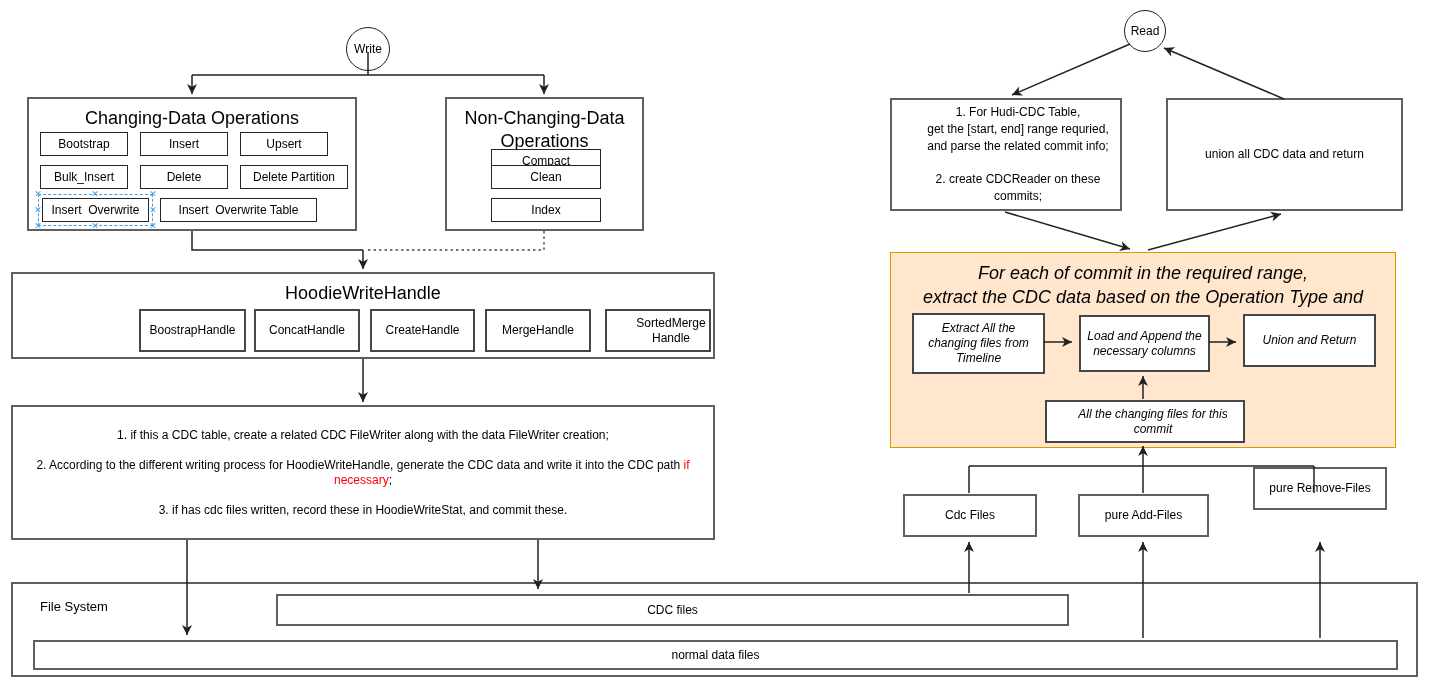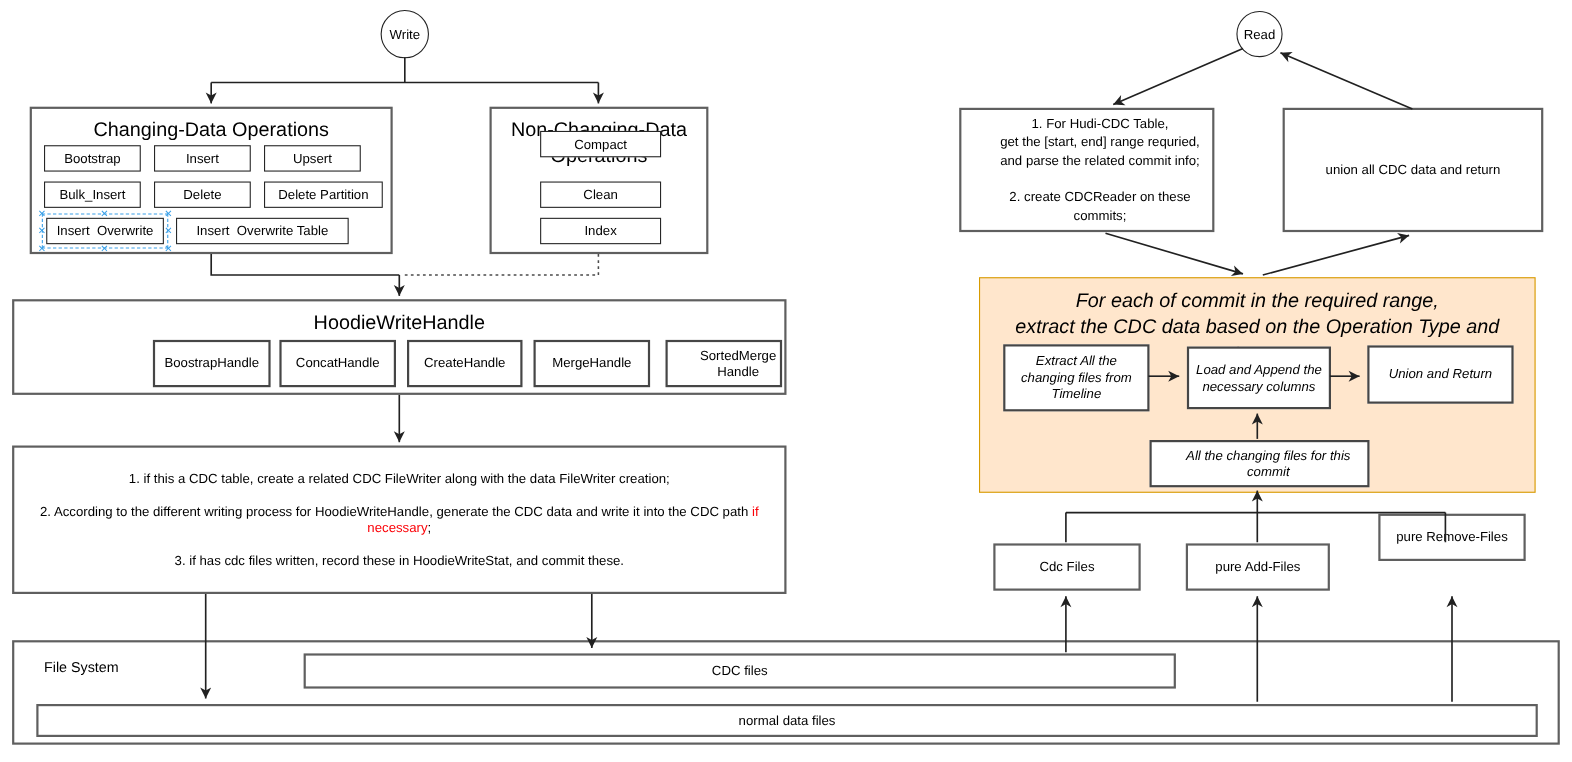--- a/index.html
+++ b/index.html
@@ -38,21 +38,21 @@
 
   svg.wires{position:absolute;left:0;top:0;z-index:5;pointer-events:none;}
   svg.wires line, svg.wires polyline{stroke:#212121;stroke-width:1.5;fill:none;}
   svg.wires .dash{stroke:#4b4b4b;stroke-width:1.4;stroke-dasharray:2.5 3;}
 </style>
 </head>
 <body>
 
 <div id="canvas">
 
-  <div class="shape circle" style="left:346px;top:9px;width:44px;height:44px;">
+  <div class="shape circle" style="left:346px;top:27px;width:44px;height:44px;">
     <span>Write</span>
   </div>
 
   <div class="shape gray container" style="left:27px;top:97px;width:330px;height:134px;">
     <div class="ctitle">Changing-Data Operations</div>
     <div class="shape thin keep" style="left:11px;top:33px;width:88px;height:24px;"><span>Bootstrap</span></div>
     <div class="shape thin keep" style="left:111px;top:33px;width:88px;height:24px;"><span>Insert</span></div>
     <div class="shape thin keep" style="left:211px;top:33px;width:88px;height:24px;"><span>Upsert</span></div>
     <div class="shape thin keep" style="left:11px;top:66px;width:88px;height:24px;"><span>Bulk_Insert</span></div>
     <div class="shape thin keep" style="left:111px;top:66px;width:88px;height:24px;"><span>Delete</span></div>
@@ -66,21 +66,21 @@
     <span class="handle" style="left:124px;top:95px;"></span>
     <span class="handle" style="left:9px;top:111px;"></span>
     <span class="handle" style="left:124px;top:111px;"></span>
     <span class="handle" style="left:9px;top:127px;"></span>
     <span class="handle" style="left:66px;top:127px;"></span>
     <span class="handle" style="left:124px;top:127px;"></span>
   </div>
 
   <div class="shape gray container" style="left:445px;top:97px;width:199px;height:134px;">
     <div class="ctitle">Non-Changing-Data Operations</div>
-    <div class="shape thin" style="left:44px;top:20px;width:110px;height:24px;">
+    <div class="shape thin" style="left:44px;top:50px;width:110px;height:24px;">
         <span>Compact</span>
       </div>
     <div class="shape thin" style="left:44px;top:66px;width:110px;height:24px;text-align:center;">
         <span>Clean</span>
       </div>
     <div class="shape thin" style="left:44px;top:99px;width:110px;height:24px;">
         <span>Index</span>
       </div>
   </div>
 
@@ -107,21 +107,21 @@
       </div>
     <div class="shape gray" style="left:20px;top:56px;width:1365px;height:30px;">
         <span>normal data files</span>
       </div>
   </div>
 
   <div class="shape circle" style="left:1124px;top:10px;width:42px;height:42px;">
     <span>Read</span>
   </div>
 
-  <div class="shape gray pre" style="left:872px;top:98px;width:232px;height:113px;line-height:1.4;padding-left:24px;">
+  <div class="shape gray pre" style="left:890px;top:98px;width:232px;height:113px;line-height:1.4;padding-left:24px;">
     <span>1. For Hudi-CDC Table,
 get the [start, end] range requried,
 and parse the related commit info;
 
 2. create CDCReader on these
 commits;</span>
   </div>
 
   <div class="shape gray" style="left:1166px;top:98px;width:237px;height:113px;">
     <span>union all CDC data and return</span>

